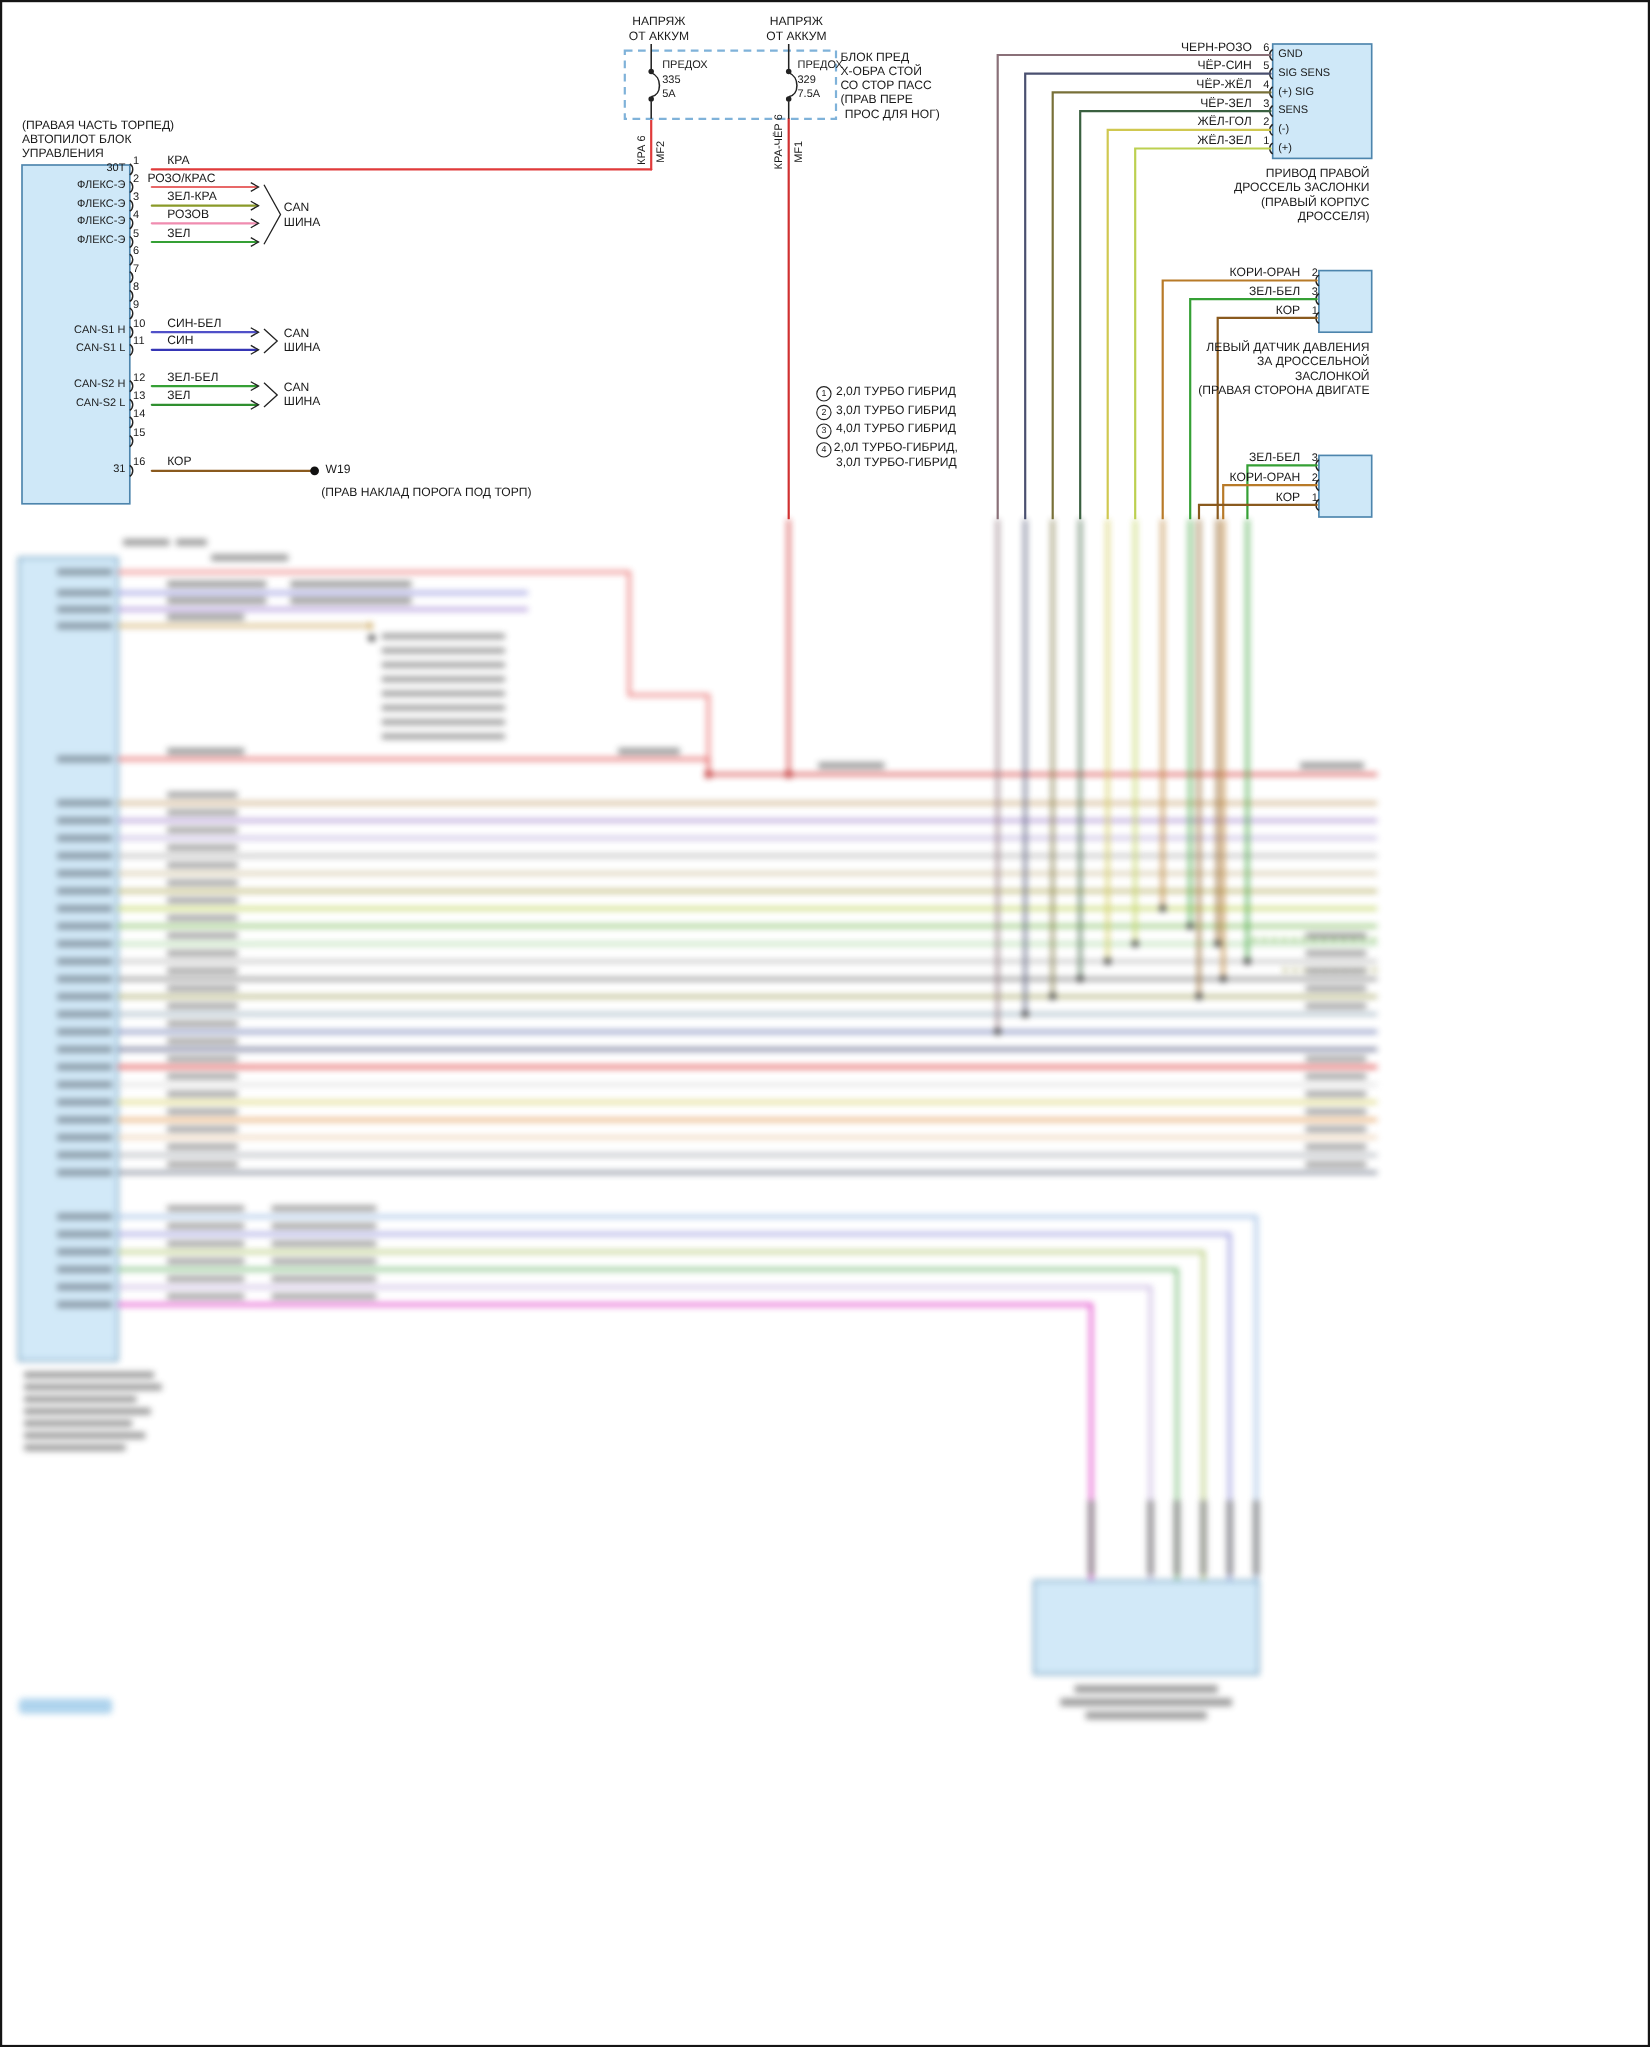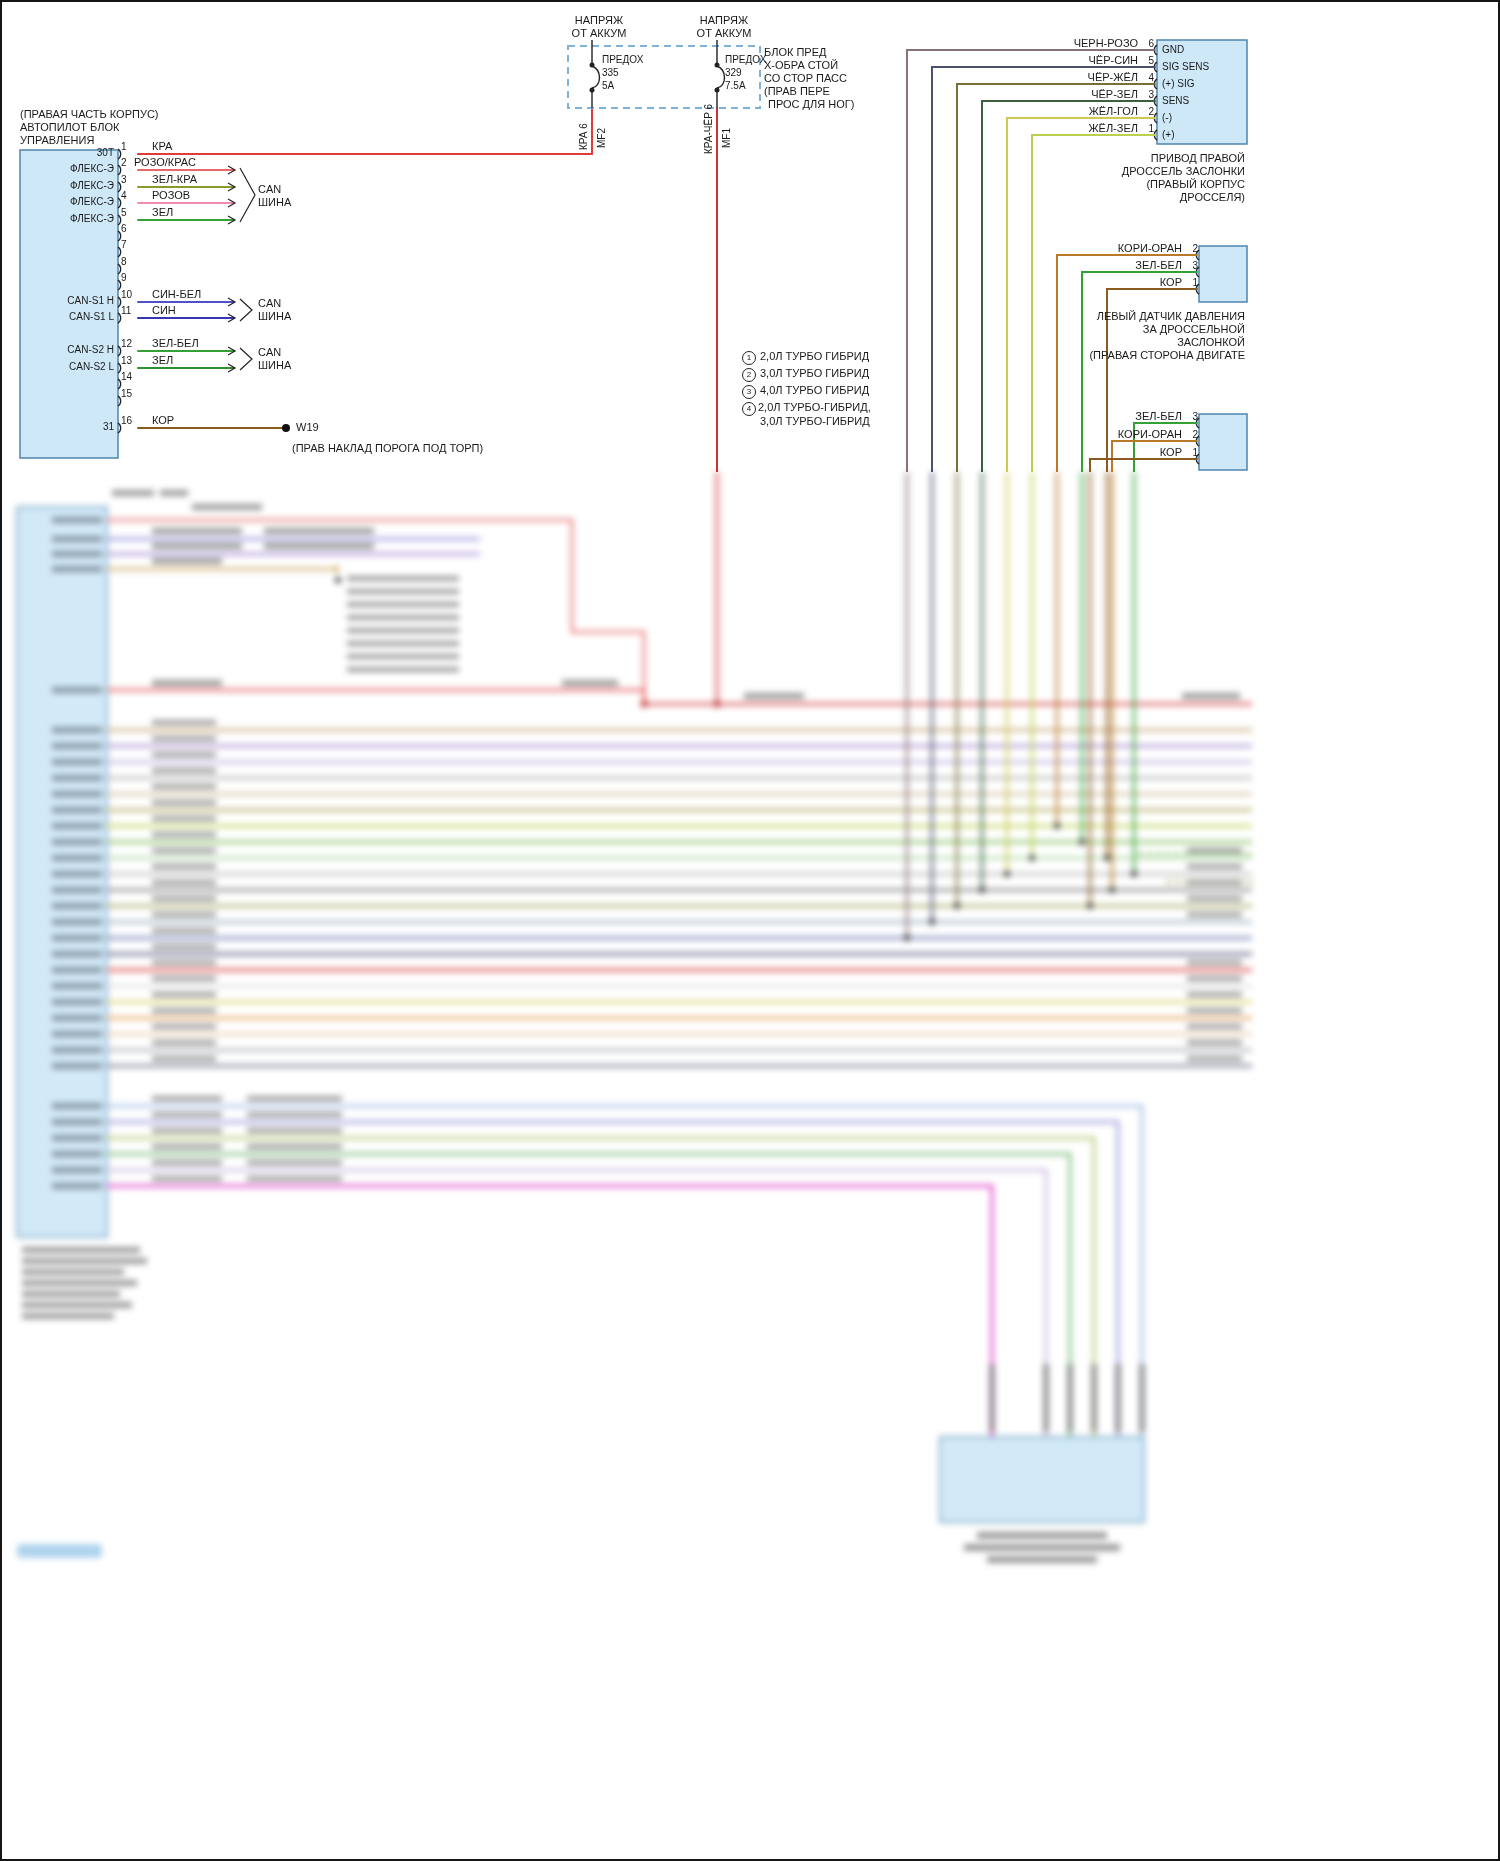--- a/index.html
+++ b/index.html
@@ -341,21 +341,21 @@
         <path d="M1197 434a6 6 0 0 0 0 10"></path>
         <path d="M1197 452a6 6 0 0 0 0 10"></path>
     </g>
     <g fill="none" stroke-width="2" stroke-linecap="round">
       <path d="M1195 421H1132V470" stroke="#35a035"></path>
       <path d="M1195 439H1110V470" stroke="#b87a28"></path>
       <path d="M1195 457H1088V470" stroke="#8a5a1e"></path>
     </g>
   </svg>
 
-  <div class="lbl" style="left:18px;top:106px">(ПРАВАЯ ЧАСТЬ КОРПУС)</div>
+  <div class="lbl" style="left:18px;top:106px">(ПРАВАЯ ЧАСТЬ ТОРПЕД)</div>
   <div class="lbl" style="left:18px;top:119px">АВТОПИЛОТ БЛОК</div>
   <div class="lbl" style="left:18px;top:132px">УПРАВЛЕНИЯ</div>
 
   <div class="sm" style="left:119px;top:139px">1</div>
   <div class="sm" style="left:119px;top:155px">2</div>
   <div class="sm" style="left:119px;top:172px">3</div>
   <div class="sm" style="left:119px;top:188px">4</div>
   <div class="sm" style="left:119px;top:205px">5</div>
   <div class="sm" style="left:119px;top:221px">6</div>
   <div class="sm" style="left:119px;top:237px">7</div>

